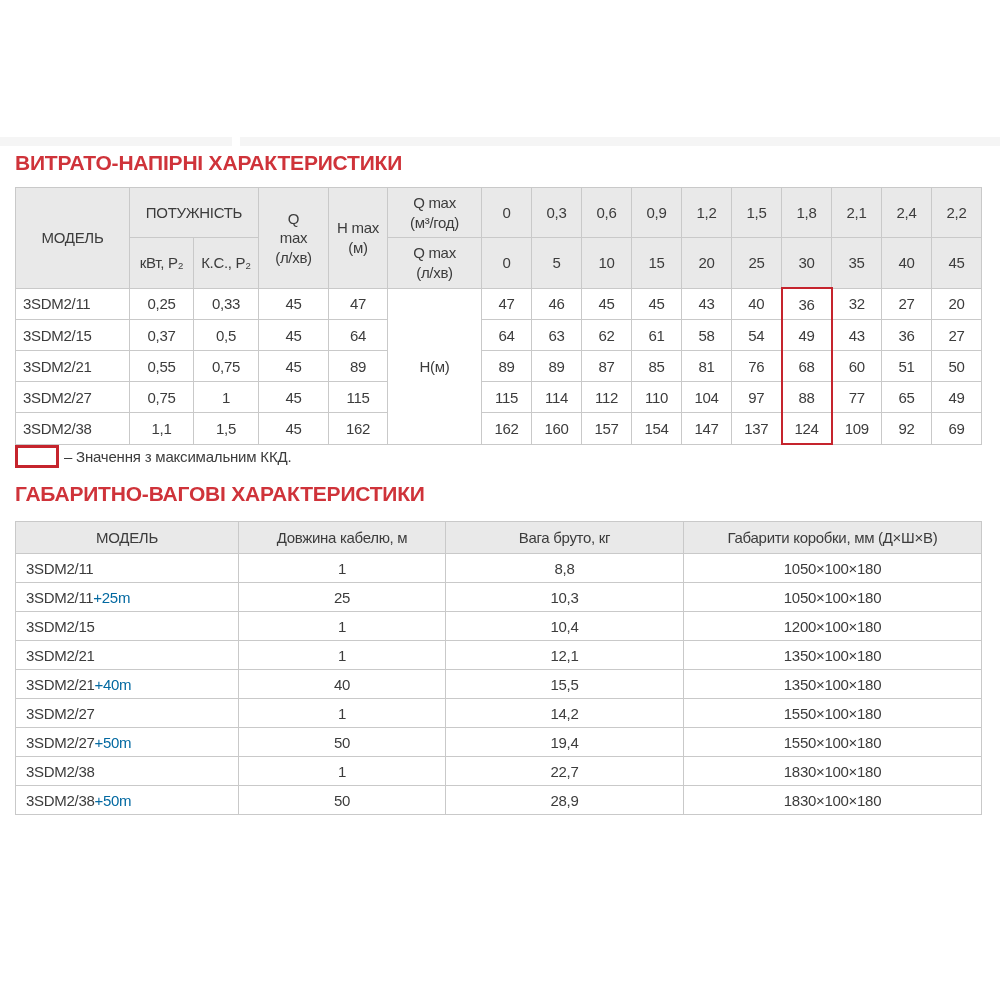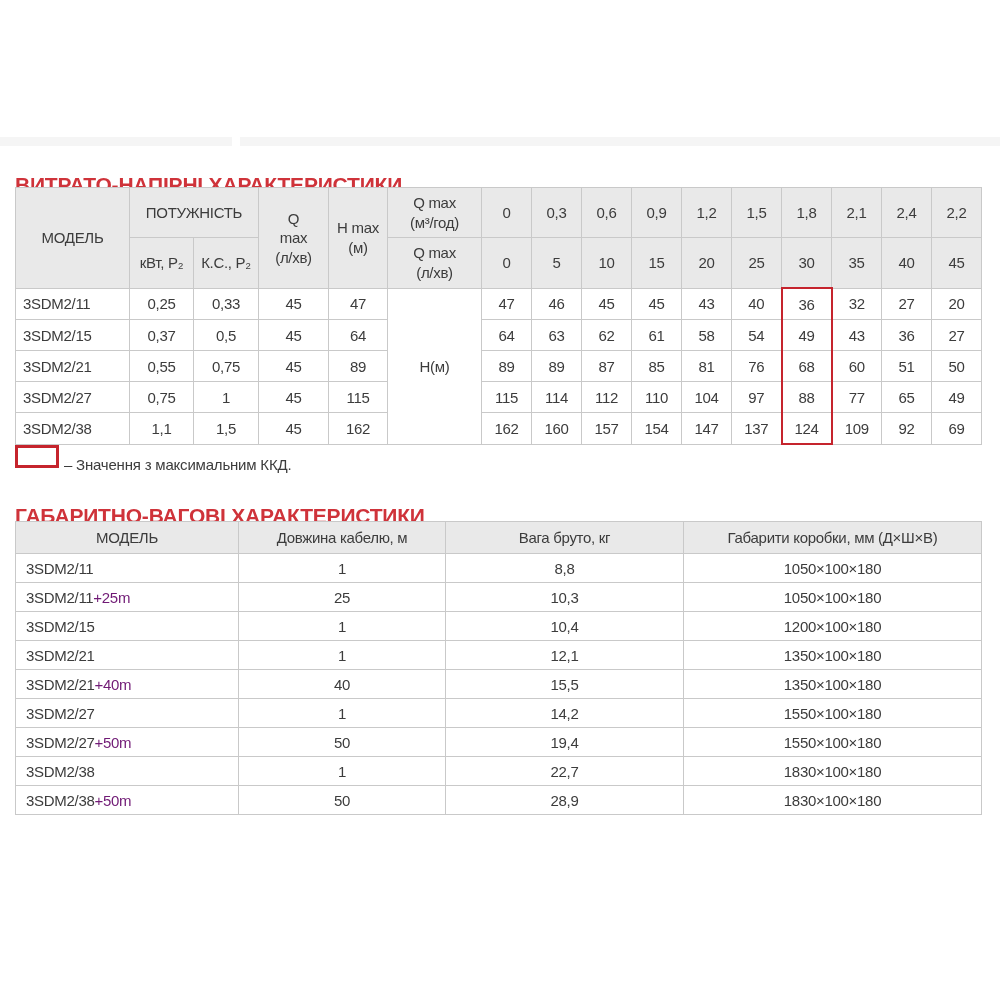--- a/index.html
+++ b/index.html
@@ -12,21 +12,21 @@
   .canvas{position:relative;width:1000px;height:1000px;overflow:hidden;background:#fff;}
 
   
   .top-strip{position:absolute;top:137px;height:9px;background:#f5f5f5;}
   .top-strip.left{left:0;width:232px;}
   .top-strip.right{left:240px;width:760px;}
 
   .section-title{
     position:absolute;left:15px;
     font-size:21px;font-weight:bold;letter-spacing:-0.2px;
-    color:#cf333a;white-space:nowrap;margin-top:22px;
+    color:#cf333a;white-space:nowrap;
   }
   #title-flow{top:151px;}
   #title-dims{top:482px;}
 
   table{border-collapse:collapse;table-layout:fixed;}
   td{
     border:1px solid #c9c9c9;
     text-align:center;vertical-align:middle;
     font-size:15px;letter-spacing:-0.3px;
     padding:0;overflow:hidden;
@@ -46,31 +46,31 @@
   .hl-top{border-top:2px solid #c5242d !important;}
   .hl-bottom{border-bottom:2px solid #c5242d !important;margin-left:40px;}
 
   
   #legend{position:absolute;left:15px;top:445px;height:24px;}
   #legend-box{
     position:absolute;left:0;top:0;width:44px;height:23px;
     border:3px solid #c5242d;box-sizing:border-box;background:#fff;
   }
   #legend-text{
-    position:absolute;left:49px;top:8px;height:24px;line-height:24px;
+    position:absolute;left:49px;top:0;height:24px;line-height:24px;
     font-size:15px;letter-spacing:-0.2px;white-space:nowrap;
   }
 
   
   #dim-table-wrap{position:absolute;left:15px;top:521px;width:966px;}
   #dim-table{width:966px;}
   #dim-table tr.hrow td{height:31px;}
   #dim-table tr.brow td{height:28px;}
   #dim-table td.model{text-align:left;padding-left:10px;}
-  .suffix{color:#701a75;}
+  .suffix{color:#0369a1;}
 </style>
 </head>
 <body>
 
 <div class="canvas">
 
   <div class="top-strip left"></div>
   <div class="top-strip right"></div>
 
   <div class="section-title" id="title-flow">ВИТРАТО-НАПІРНІ ХАРАКТЕРИСТИКИ</div>

